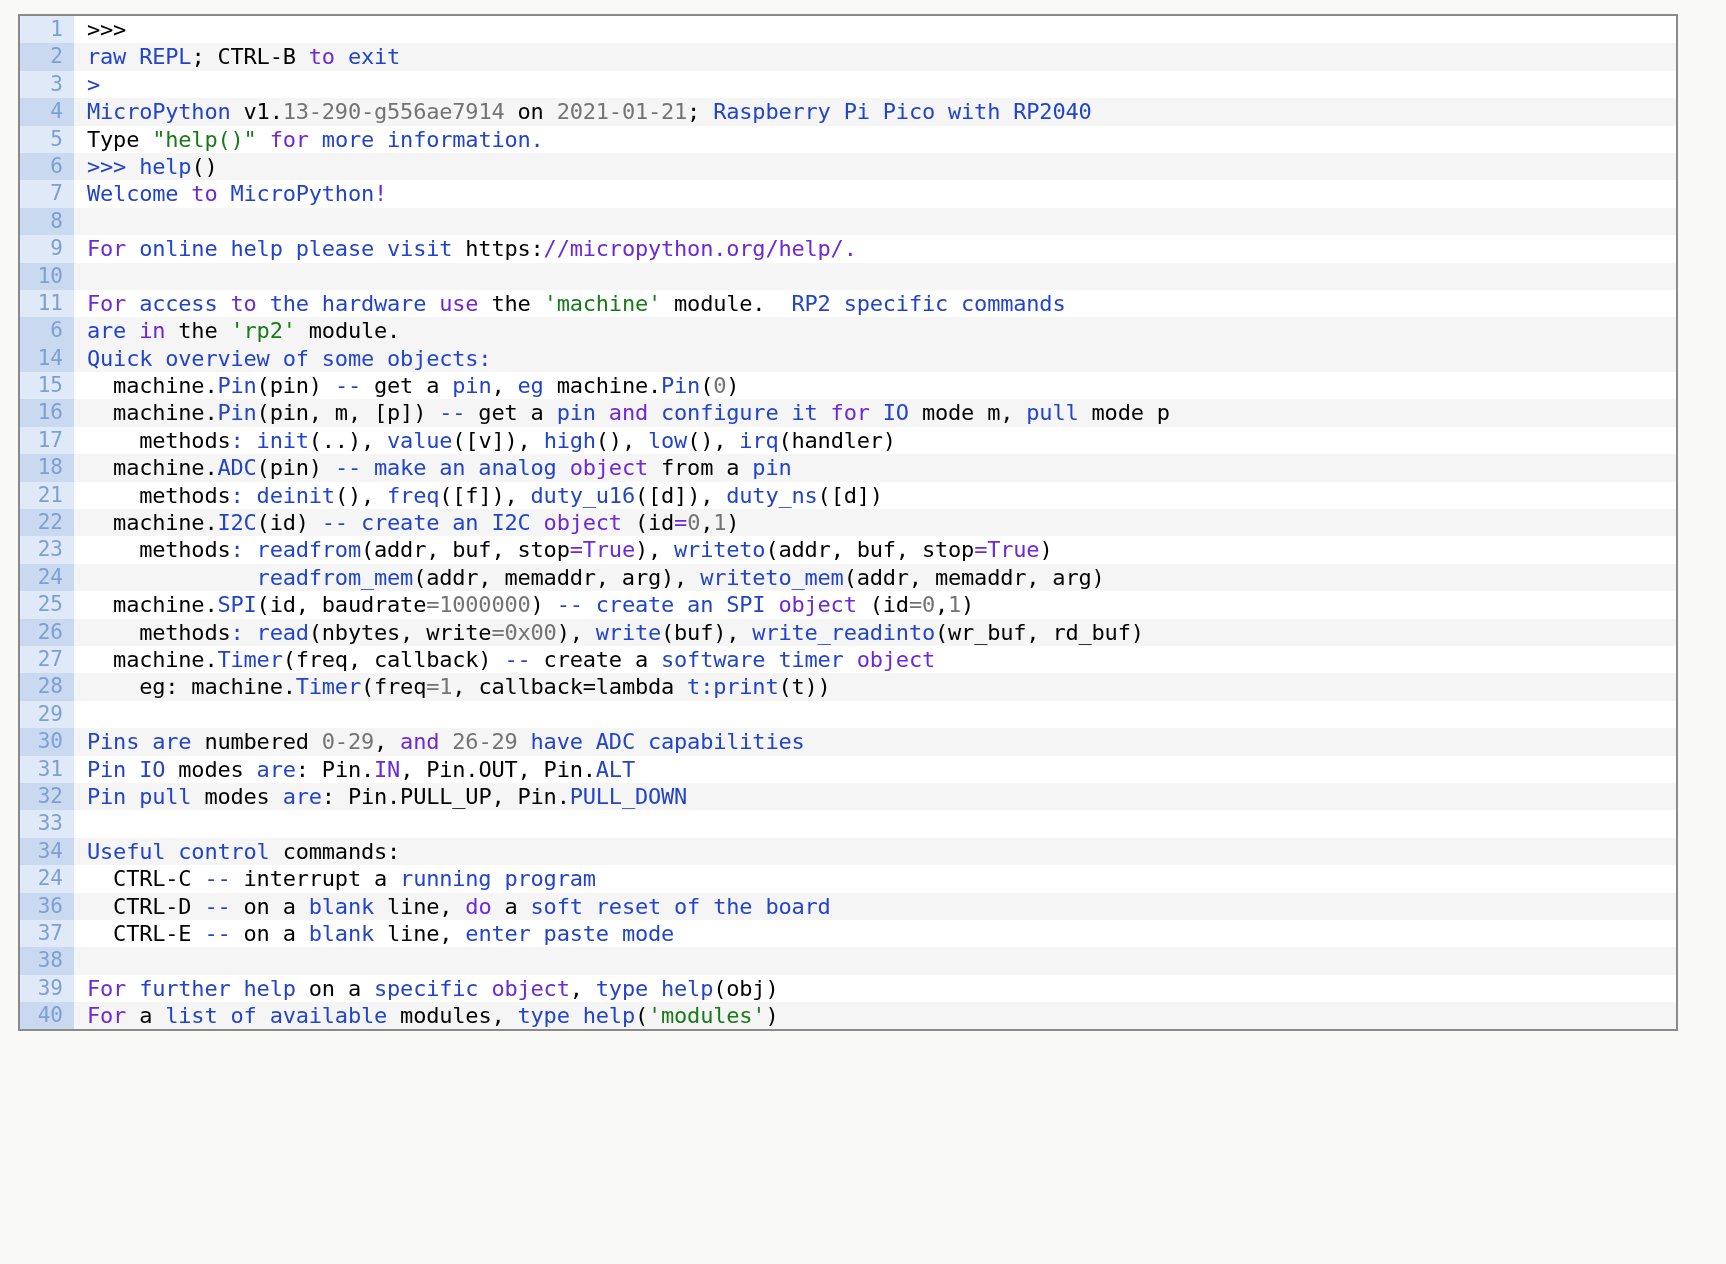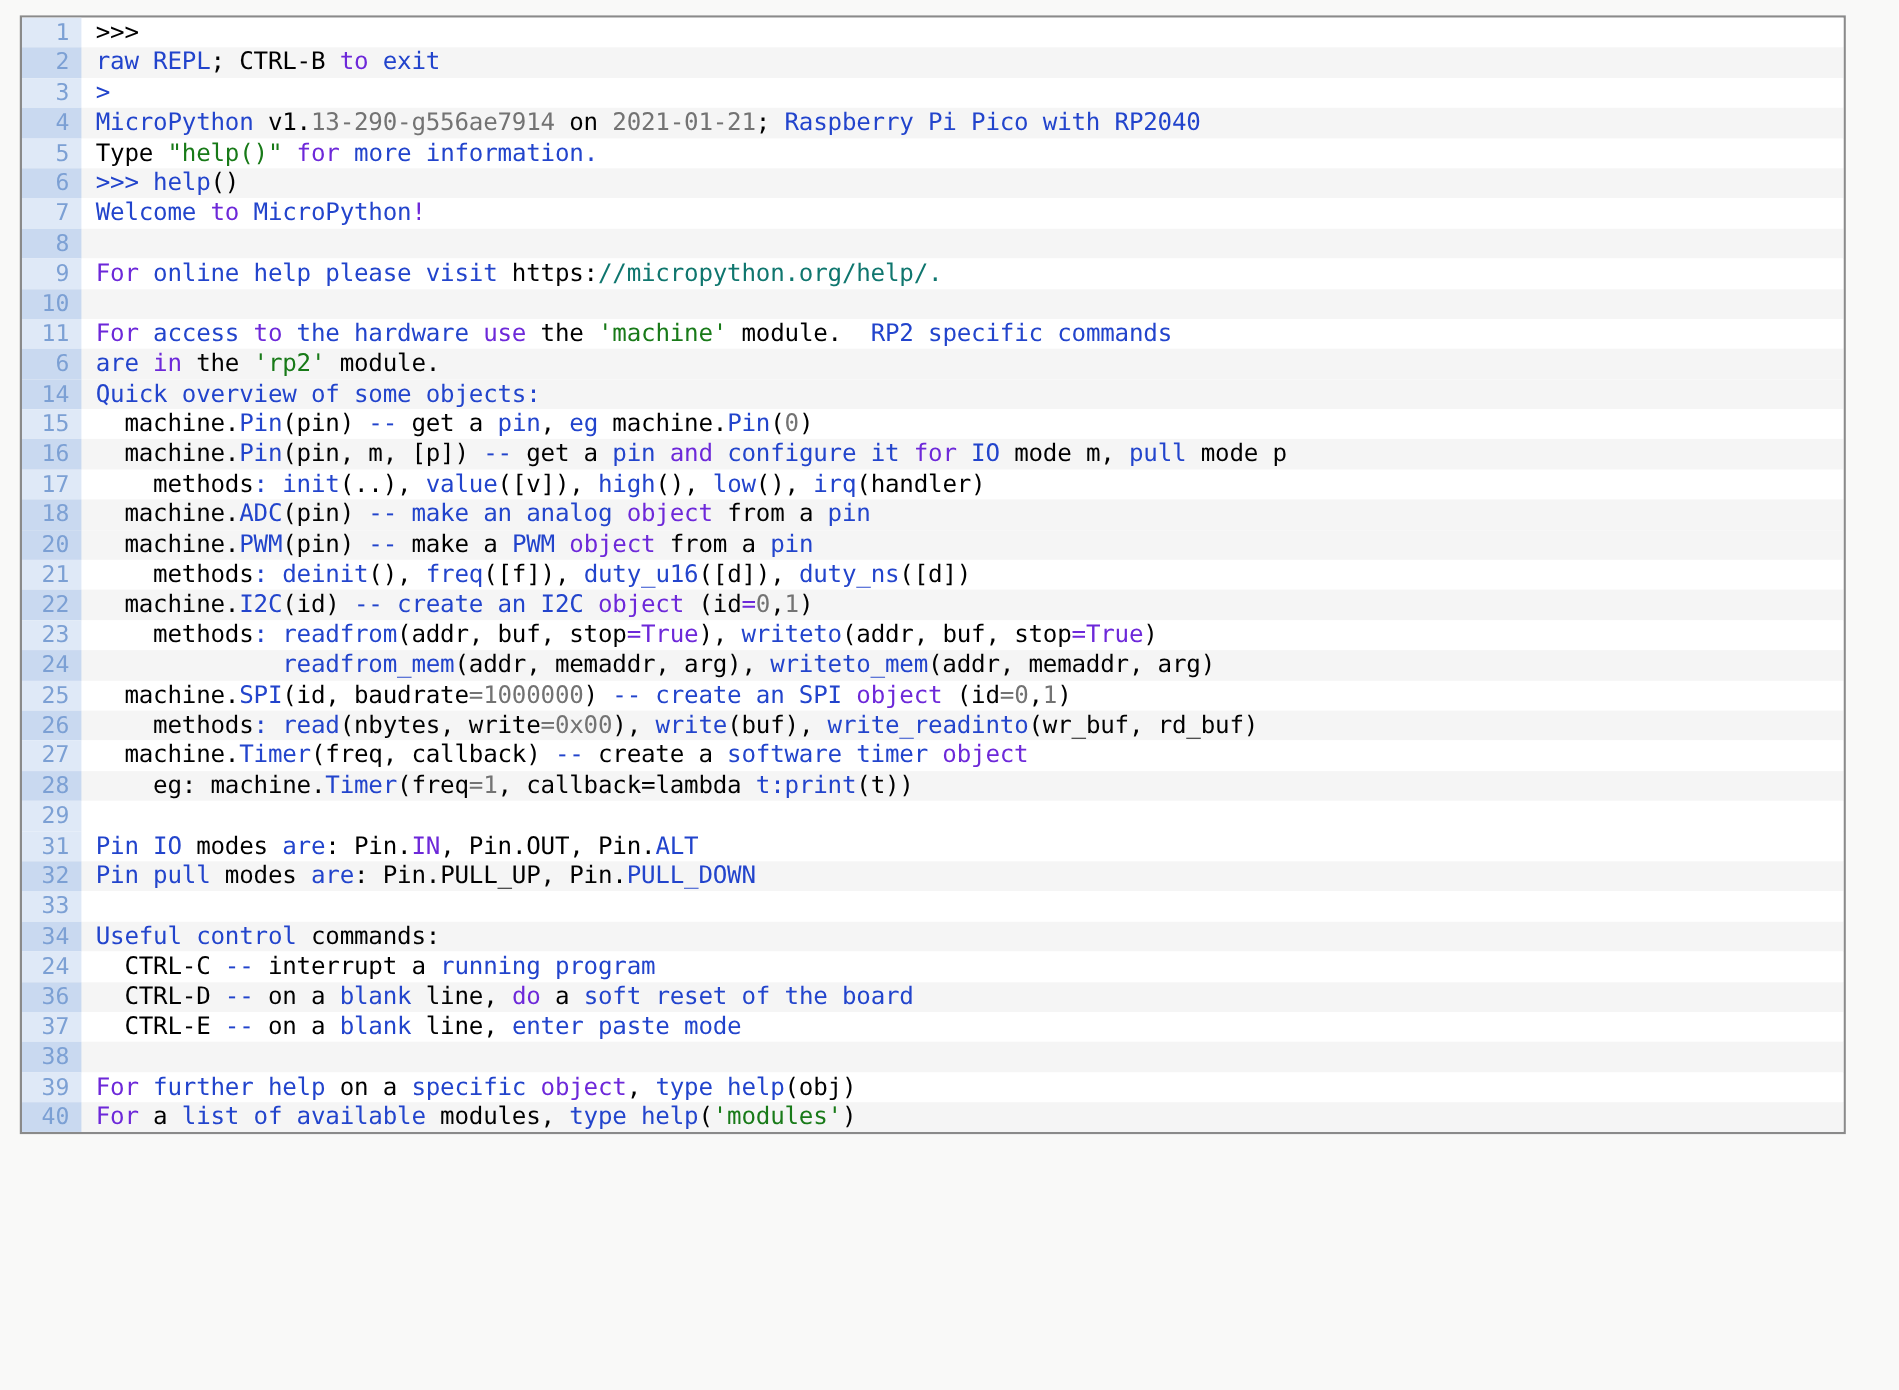--- a/index.html
+++ b/index.html
@@ -54,21 +54,21 @@
     color: #000000;
     letter-spacing: -0.2px;
     overflow: hidden;
   }
 
   
   .b  { color: #2244cc; }  
   .p  { color: #6d28d9; }  
   .g  { color: #187a18; }  
   .r  { color: #737373; }  
-  .o  { color: #0f766e; }  
+  .o  { color: #6d28d9; }  
   .k  { color: #000000; }  
 </style>
 </head>
 <body>
 
 <div id="code-block">
     <div class="line odd"><div class="gutter">1</div><div class="code">&gt;&gt;&gt;</div></div>
     <div class="line even"><div class="gutter">2</div><div class="code"><span class="b">raw </span><span class="b">REPL</span><span class="k">; </span><span class="k">CTRL</span><span class="k">-</span><span class="k">B</span><span class="p"> to</span><span class="b"> exit</span></div></div>
     <div class="line odd"><div class="gutter">3</div><div class="code"><span class="b">&gt;</span></div></div>
     <div class="line even"><div class="gutter">4</div><div class="code"><span class="b">MicroPython</span><span class="k"> v1.</span><span class="r">13-290</span><span class="r">-</span><span class="r">g556ae7914</span><span class="k"> on </span><span class="r">2021-01-21</span><span class="k">; </span><span class="b">Raspberry Pi Pico with RP2040</span></div></div>
@@ -78,30 +78,30 @@
     <div class="line even"><div class="gutter">8</div><div class="code"></div></div>
     <div class="line odd"><div class="gutter">9</div><div class="code"><span class="p">For</span><span class="b"> online help please visit </span><span class="k">https:</span><span class="o">//micropython.org/help/.</span></div></div>
     <div class="line even"><div class="gutter">10</div><div class="code"></div></div>
     <div class="line odd"><div class="gutter">11</div><div class="code"><span class="p">For</span><span class="b"> access</span><span class="p"> to</span><span class="b"> the hardware</span><span class="p"> use</span><span class="k"> the </span><span class="g">'machine'</span><span class="k"> module.  </span><span class="b">RP2 specific commands</span></div></div>
     <div class="line even"><div class="gutter">6</div><div class="code"><span class="b">are</span><span class="p"> in</span><span class="k"> the </span><span class="g">'rp2'</span><span class="k"> module.</span></div></div>
     <div class="line even"><div class="gutter">14</div><div class="code"><span class="b">Quick overview of some objects:</span></div></div>
     <div class="line odd"><div class="gutter">15</div><div class="code"><span class="k">  machine.</span><span class="b">Pin</span><span class="k">(pin) </span><span class="b">--</span><span class="k"> get a </span><span class="b">pin</span><span class="k">, </span><span class="b">eg</span><span class="k"> machine.</span><span class="b">Pin</span><span class="k">(</span><span class="r">0</span><span class="k">)</span></div></div>
     <div class="line even"><div class="gutter">16</div><div class="code"><span class="k">  machine.</span><span class="b">Pin</span><span class="k">(pin, m, [p]) </span><span class="b">--</span><span class="k"> get a </span><span class="b">pin</span><span class="p"> and</span><span class="b"> configure it</span><span class="p"> for</span><span class="b"> IO</span><span class="k"> mode m, </span><span class="b">pull</span><span class="k"> mode p</span></div></div>
     <div class="line odd"><div class="gutter">17</div><div class="code"><span class="k">    methods</span><span class="b">: </span><span class="b">init</span><span class="k">(..), </span><span class="b">value</span><span class="k">([v]), </span><span class="b">high</span><span class="k">(), </span><span class="b">low</span><span class="k">(), </span><span class="b">irq</span><span class="k">(handler)</span></div></div>
     <div class="line even"><div class="gutter">18</div><div class="code"><span class="k">  machine.</span><span class="b">ADC</span><span class="k">(pin) </span><span class="b">--</span><span class="b"> make an analog </span><span class="p">object</span><span class="k"> from a </span><span class="b">pin</span></div></div>
-    <div class="line even"><div class="gutter">20</div><div class="code"><span class="k">  machine.</span><span class="b">PWM</span><span class="k">(pin) </span><span class="b">--</span><span class="k"> make a </span><span class="b">PWM</span><span class="p"> object</span><span class="k"> from a </span><span class="b">pin</span></div></div>
     <div class="line odd"><div class="gutter">21</div><div class="code"><span class="k">    methods</span><span class="b">: </span><span class="b">deinit</span><span class="k">(), </span><span class="b">freq</span><span class="k">([f]), </span><span class="b">duty_u16</span><span class="k">([d]), </span><span class="b">duty_ns</span><span class="k">([d])</span></div></div>
     <div class="line even"><div class="gutter">22</div><div class="code"><span class="k">  machine.</span><span class="b">I2C</span><span class="k">(id) </span><span class="b">--</span><span class="b"> create an I2C </span><span class="p">object</span><span class="k"> (id</span><span class="p">=</span><span class="r">0</span><span class="k">,</span><span class="r">1</span><span class="k">)</span></div></div>
     <div class="line odd"><div class="gutter">23</div><div class="code"><span class="k">    methods</span><span class="b">: </span><span class="b">readfrom</span><span class="k">(addr, buf, stop</span><span class="p">=</span><span class="p">True</span><span class="k">), </span><span class="b">writeto</span><span class="k">(addr, buf, stop</span><span class="p">=</span><span class="p">True</span><span class="k">)</span></div></div>
     <div class="line even"><div class="gutter">24</div><div class="code"><span class="b">             readfrom_mem</span><span class="k">(addr, memaddr, arg), </span><span class="b">writeto_mem</span><span class="k">(addr, memaddr, arg)</span></div></div>
     <div class="line odd"><div class="gutter">25</div><div class="code"><span class="k">  machine.</span><span class="b">SPI</span><span class="k">(id, baudrate</span><span class="r">=</span><span class="r">1000000</span><span class="k">) </span><span class="b">--</span><span class="b"> create an SPI </span><span class="p">object</span><span class="k"> (id</span><span class="r">=</span><span class="r">0</span><span class="k">,</span><span class="r">1</span><span class="k">)</span></div></div>
     <div class="line even"><div class="gutter">26</div><div class="code"><span class="k">    methods</span><span class="b">: </span><span class="b">read</span><span class="k">(nbytes, write</span><span class="r">=</span><span class="r">0x00</span><span class="k">), </span><span class="b">write</span><span class="k">(buf), </span><span class="b">write_readinto</span><span class="k">(wr_buf, rd_buf)</span></div></div>
     <div class="line odd"><div class="gutter">27</div><div class="code"><span class="k">  machine.</span><span class="b">Timer</span><span class="k">(freq, callback) </span><span class="b">--</span><span class="k"> create a </span><span class="b">software timer </span><span class="p">object</span></div></div>
     <div class="line even"><div class="gutter">28</div><div class="code"><span class="k">    eg: machine.</span><span class="b">Timer</span><span class="k">(freq</span><span class="r">=</span><span class="r">1</span><span class="k">, callback</span><span class="k">=</span><span class="k">lambda</span><span class="b"> t:</span><span class="b">print</span><span class="k">(t))</span></div></div>
     <div class="line odd"><div class="gutter">29</div><div class="code"></div></div>
+    <div class="line even"><div class="gutter">30</div><div class="code"><span class="b">Pins are</span><span class="k"> numbered </span><span class="r">0-29</span><span class="k">, </span><span class="p">and</span><span class="k"> </span><span class="r">26-29</span><span class="b"> have ADC capabilities</span></div></div>
     <div class="line odd"><div class="gutter">31</div><div class="code"><span class="b">Pin IO</span><span class="k"> modes </span><span class="b">are</span><span class="k">: Pin.</span><span class="p">IN</span><span class="k">, Pin.OUT, Pin.</span><span class="b">ALT</span></div></div>
     <div class="line even"><div class="gutter">32</div><div class="code"><span class="b">Pin pull</span><span class="k"> modes </span><span class="b">are</span><span class="k">: Pin.PULL_UP, Pin.</span><span class="b">PULL_DOWN</span></div></div>
     <div class="line odd"><div class="gutter">33</div><div class="code"></div></div>
     <div class="line even"><div class="gutter">34</div><div class="code"><span class="b">Useful control</span><span class="k"> commands:</span></div></div>
     <div class="line odd"><div class="gutter">24</div><div class="code"><span class="k">  CTRL-C </span><span class="b">--</span><span class="k"> interrupt a </span><span class="b">running program</span></div></div>
     <div class="line even"><div class="gutter">36</div><div class="code"><span class="k">  CTRL-D </span><span class="b">--</span><span class="k"> on a </span><span class="b">blank</span><span class="k"> line, </span><span class="p">do</span><span class="k"> a </span><span class="b">soft reset of the board</span></div></div>
     <div class="line odd"><div class="gutter">37</div><div class="code"><span class="k">  CTRL-E </span><span class="b">--</span><span class="k"> on a </span><span class="b">blank</span><span class="k"> line, </span><span class="b">enter paste mode</span></div></div>
     <div class="line even"><div class="gutter">38</div><div class="code"></div></div>
     <div class="line odd"><div class="gutter">39</div><div class="code"><span class="p">For</span><span class="b"> further help </span><span class="k">on a </span><span class="b">specific </span><span class="p">object</span><span class="k">, </span><span class="b">type help</span><span class="k">(obj)</span></div></div>
     <div class="line even"><div class="gutter">40</div><div class="code"><span class="p">For</span><span class="k"> a </span><span class="b">list of available</span><span class="k"> modules, </span><span class="b">type help</span><span class="k">(</span><span class="g">'modules'</span><span class="k">)</span></div></div>

